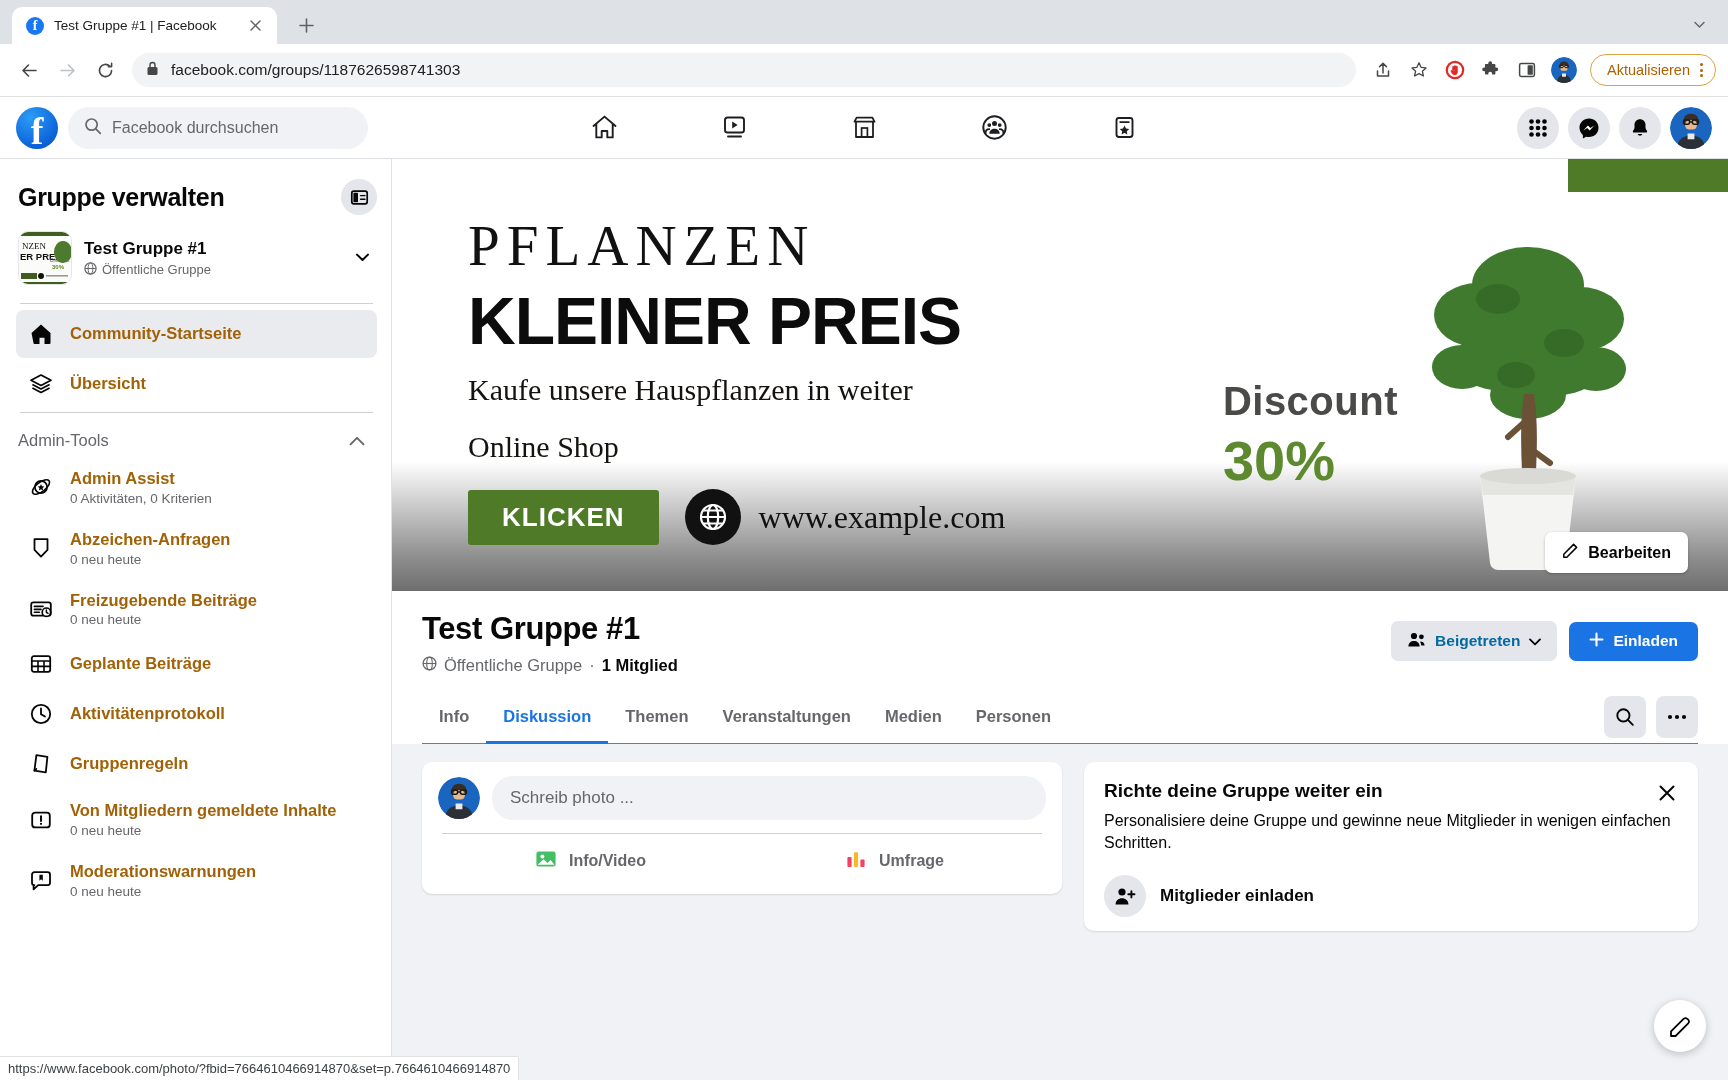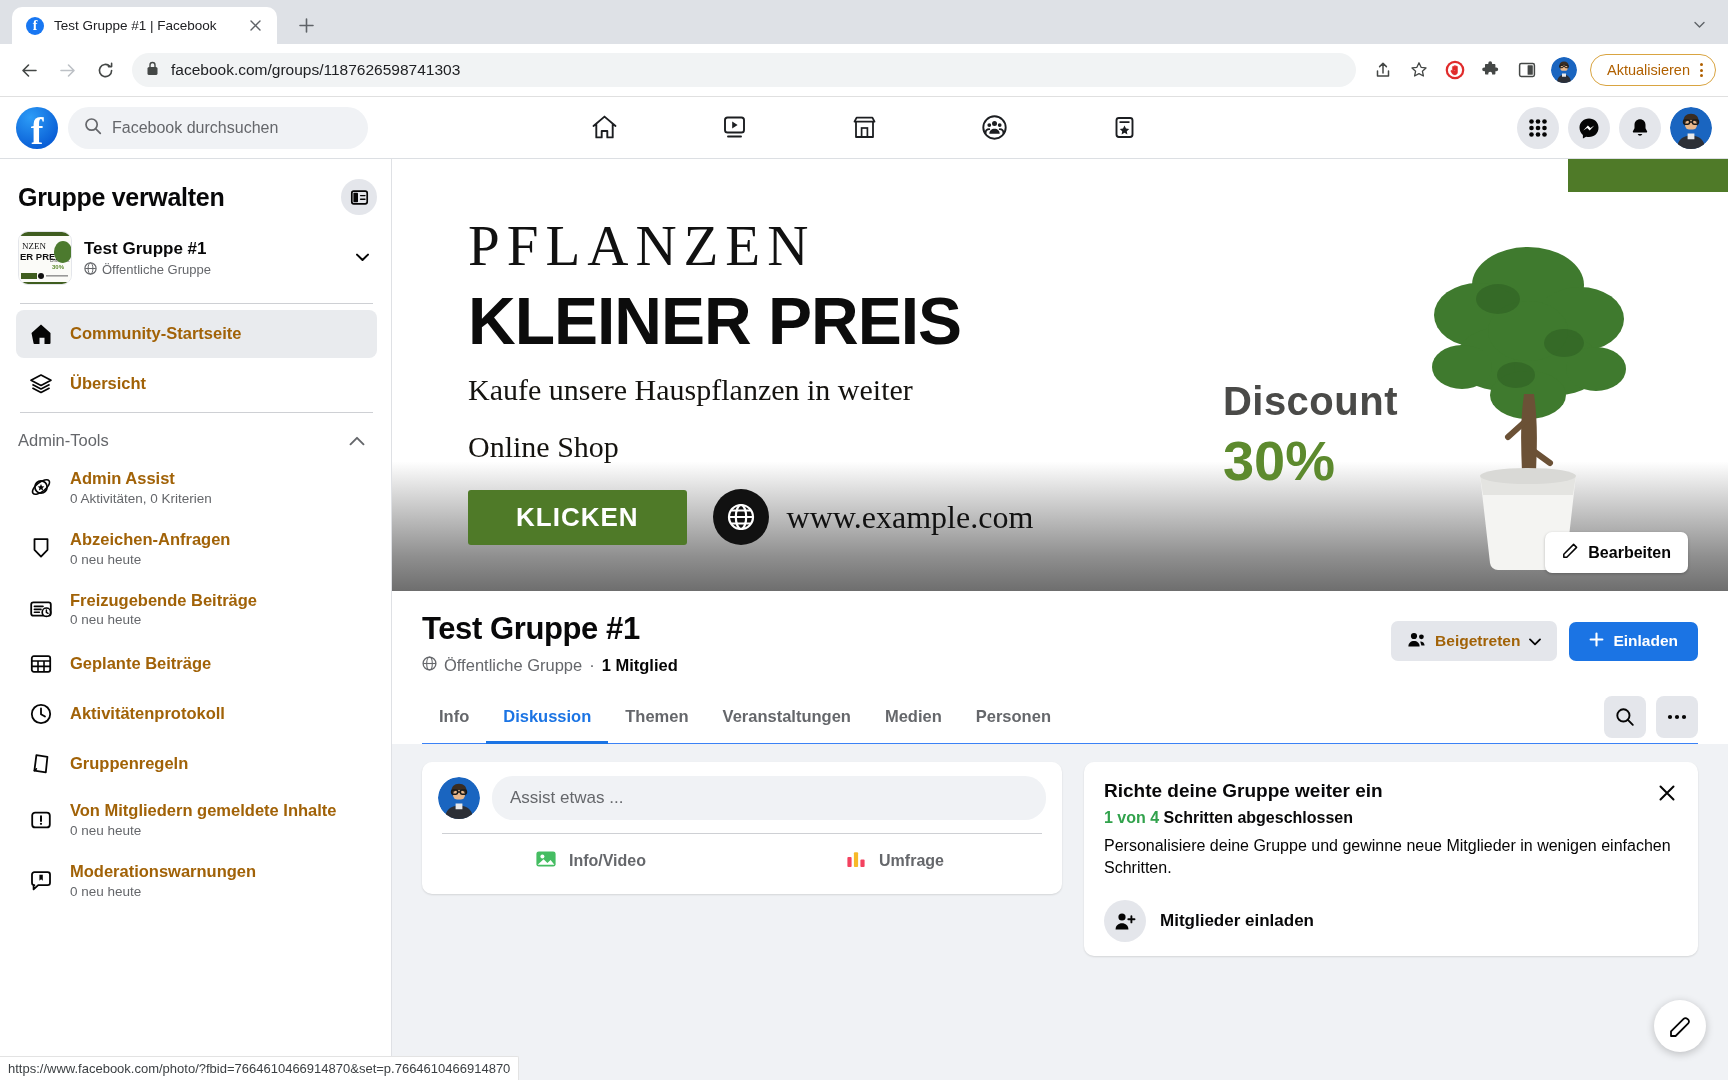--- a/index.html
+++ b/index.html
@@ -176,21 +176,21 @@
     font-size: 66px; font-weight:bold; letter-spacing:-1px; color:#0c0c0c;
     margin-top: 14px; line-height:1;
   }
   .ad-l3 {
     font-family:"Liberation Serif", serif; font-size: 30px; color:#15130f;
     margin-top: 16px; line-height:1.35;
   }
   .ad-cta-row { display:flex; align-items:center; gap: 26px; margin-top: 22px; }
   .ad-btn {
     background:#4f7a28; color:#fff; font-weight:bold; font-size:26px;
-    letter-spacing: 1px; padding: 12px 48px; border-radius: 3px;
+    letter-spacing: 1px; padding: 12px 34px; border-radius: 3px;
   }
   .ad-url-wrap { display:flex; align-items:center; gap: 18px; }
   .globe-dark {
     width: 56px; height:56px; border-radius:50%; background:#111;
     display:flex; align-items:center; justify-content:center;
   }
   .ad-url { font-family:"Liberation Serif", serif; font-size:32px; color:#111; }
   .ad-discount { position:absolute; right: 330px; top: 220px; text-align:left; }
   .ad-disc-1 { font-size:40px; color:#4a4a48; font-weight:bold; letter-spacing:0.5px;}
   .ad-disc-2 { font-size:56px; color:#5d8a2e; font-weight:bold; margin-top:4px;}
@@ -206,21 +206,21 @@
 
   .group-head { background:#fff; padding: 20px 30px 0 30px; }
   .gh-row { display:flex; align-items:flex-start; }
   .gh-left { flex:1 1 auto; }
   .gh-title { font-size: 31px; font-weight:bold; color:#080809; letter-spacing:-0.4px;}
   .gh-sub { font-size: 16.5px; color:#65676b; margin-top: 9px; display:flex; align-items:center; gap:7px;}
   .gh-sub b { color:#050505; font-weight:600;}
   .gh-actions { display:flex; align-items:center; gap:12px; padding-top: 10px;}
   .btn-grey {
     background:#e4e6eb; border-radius:7px; height:40px; padding: 0 16px;
-    display:flex; align-items:center; gap:9px; font-size:15.5px; font-weight:bold; color:#a16207;
+    display:flex; align-items:center; gap:9px; font-size:15.5px; font-weight:bold; color:#0369a1;
   }
   .btn-blue {
     background:#1b74e4; border-radius:7px; height:39px; padding: 0 20px;
     display:flex; align-items:center; gap:9px; font-size:15.5px; font-weight:bold; color:#fff;
   }
 
   .tabs-row {
     display:flex; align-items:center; border-bottom:1px solid #3b82f6;
     margin-top: 16px; padding-bottom: 0;
   }
@@ -822,21 +822,21 @@
                   <circle cx="21" cy="21" r="21" fill="#1a65c0"></circle>
                   <path d="M21 6.8c4.9 0 7.5 3.1 7.5 6.8 0 2.1-.5 3.8-1.2 4.9L21 20.2l-6.3-1.7c-.7-1.1-1.2-2.8-1.2-4.9 0-3.7 2.6-6.8 7.5-6.8z" fill="#3a2d23"></path>
                   <rect x="15" y="13.2" width="12" height="9.3" rx="4.4" fill="#e9b88c"></rect>
                   <rect x="13.6" y="13" width="6" height="4.2" rx="1.6" fill="none" stroke="#1a1a1a" stroke-width="1.6"></rect>
                   <rect x="22.4" y="13" width="6" height="4.2" rx="1.6" fill="none" stroke="#1a1a1a" stroke-width="1.6"></rect>
                   <path d="M19.6 15 h2.8" stroke="#1a1a1a" stroke-width="1.6"></path>
                   <path d="M7 42 c0-8.6 5.6-13.4 14-13.4 s14 4.8 14 13.4z" fill="#2c2f36"></path>
                   <path d="M17.6 26.6 h6.8 v5.6 h-6.8z" fill="#e9e9ea"></path>
                 </svg>
               </div>
-              <div class="comp-input">Assist etwas ...</div>
+              <div class="comp-input">Schreib photo ...</div>
             </div>
             <div class="comp-div"></div>
             <div class="comp-actions">
               <div class="comp-act">
                 <span>
                   <svg width="24" height="24" viewBox="0 0 24 24">
                     <rect x="2.4" y="4.4" width="19.2" height="15.2" rx="2.4" fill="#45bd62"></rect>
                     <circle cx="8.4" cy="9.6" r="2" fill="#fff"></circle>
                     <path d="M3.6 17.8 L9.6 12.2 L13.4 16 L16.6 13 L20.4 17.8 Z" fill="#fff"></path>
                   </svg>
@@ -858,24 +858,20 @@
         </div>
 
         <div class="feed-right">
           <div class="card setup-card">
             <div class="setup-close">
               <svg width="20" height="20" viewBox="0 0 20 20">
                   <path d="M3.5 3.5 L16.5 16.5 M16.5 3.5 L3.5 16.5" stroke="#050505" stroke-width="2" stroke-linecap="round"></path>
                 </svg>
             </div>
             <div class="setup-title">Richte deine Gruppe weiter ein</div>
-            <div class="setup-steps">
-              <span class="g">1 von 4</span>
-              <span>Schritten abgeschlossen</span>
-            </div>
             <div class="setup-desc">Personalisiere deine Gruppe und gewinne neue Mitglieder in wenigen einfachen Schritten.</div>
             <div class="setup-item">
               <span class="setup-ico">
                 <svg width="22" height="20" viewBox="0 0 22 20">
                   <circle cx="8" cy="6" r="3.6" fill="#050505"></circle>
                   <path d="M1.6 18.4 c0-3.8 2.8-6.1 6.4-6.1 s6.4 2.3 6.4 6.1z" fill="#050505"></path>
                   <path d="M17.4 5.2 V11.4 M14.3 8.3 H20.5" stroke="#050505" stroke-width="1.9" stroke-linecap="round"></path>
                 </svg>
               </span>
               <span class="setup-item-txt">Mitglieder einladen</span>

